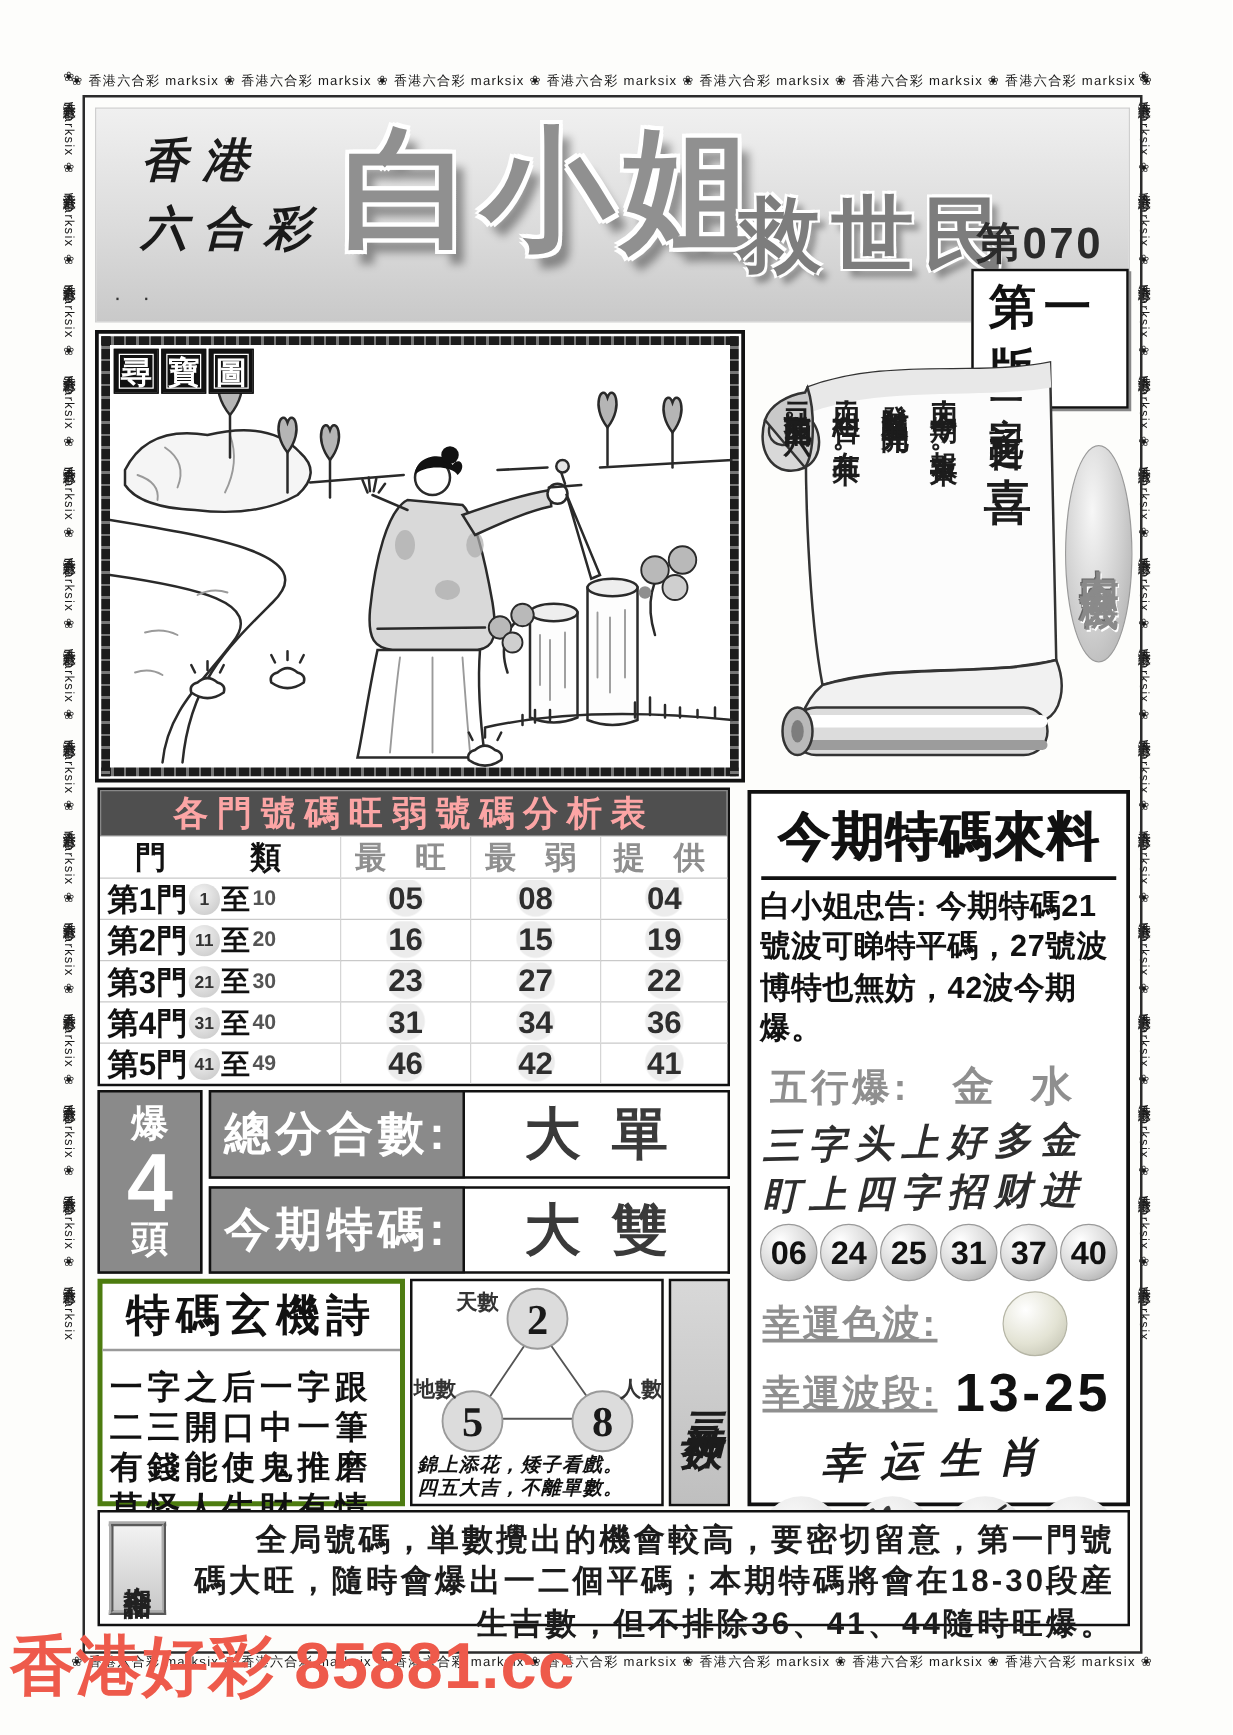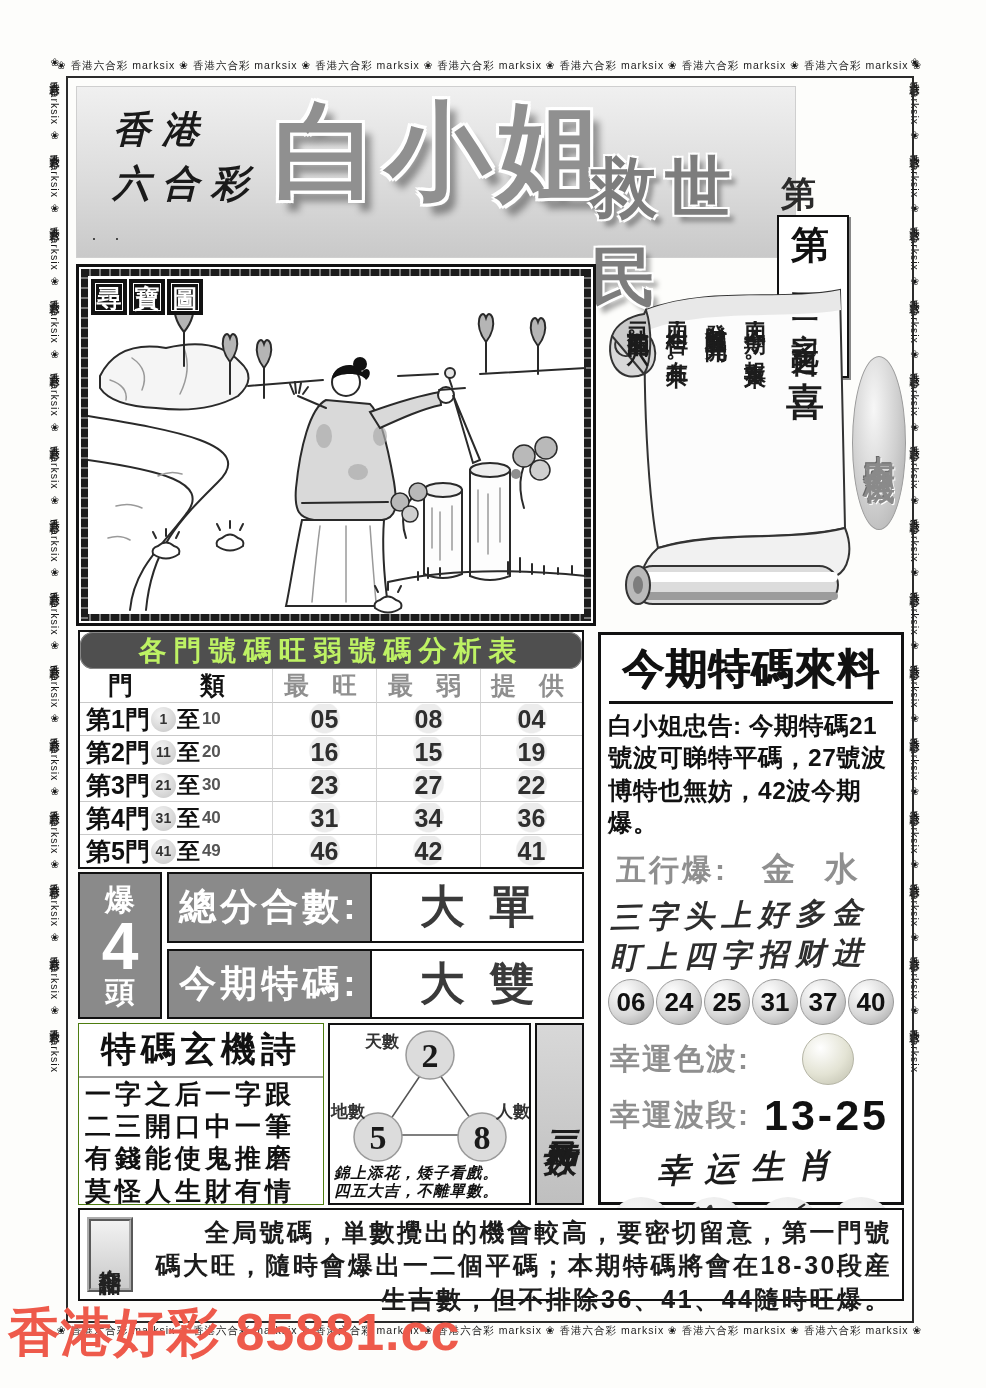--- a/index.html
+++ b/index.html
@@ -13,21 +13,21 @@
   .frame { position:absolute; color:#1a1a1a; font-size:10.5px; letter-spacing:1px; overflow:hidden; white-space:nowrap; }
   .frame.h { height:19px; line-height:19px; }
   .frame.v { width:19px; writing-mode:vertical-rl; text-orientation:mixed; line-height:19px; }
   .frame-top { left:57px; top:56px; width:866px; }
   .frame-bottom { left:57px; top:1321px; width:866px; }
   .frame-left { left:45px; top:56px; height:1282px; }
   .frame-right { left:905px; top:56px; height:1282px; }
   .inner-frame { position:absolute; left:66px; top:76px; width:848px; height:1247px; border:2px solid #2b2b2b; pointer-events:none; }
 
   
-  .masthead { position:absolute; left:76px; top:86px; width:720px; height:172px;
+  .masthead { position:absolute; left:76px; top:86px; width:828px; height:172px;
     background:linear-gradient(180deg,#f0f0f0 0%,#dcdcdc 55%,#c9c9c9 100%); border:1px solid #cfcfcf; }
   .brand { position:absolute; left:36px; top:16px; font-family:"Liberation Serif","DejaVu Serif",serif;
     font-weight:700; font-style:italic; font-size:37px; letter-spacing:12px; line-height:1.45; color:#1a1a1a; }
   .brand div { white-space:nowrap; }
   .main-title { position:absolute; left:196px; top:-6px; font-size:106px; font-weight:900; letter-spacing:6px; color:#909090;
     text-shadow:-3px -3px 0 #fff,3px -3px 0 #fff,-3px 3px 0 #fff,3px 3px 0 #fff,0 -3px 0 #fff,0 3px 0 #fff,-3px 0 0 #fff,3px 0 0 #fff,9px 11px 7px rgba(0,0,0,.38); }
   .sub-title { position:absolute; left:514px; top:56px; font-size:66px; font-weight:900; letter-spacing:8px; color:#7d7d7d;
     text-shadow:-2px -2px 0 #fff,2px -2px 0 #fff,-2px 2px 0 #fff,2px 2px 0 #fff,6px 7px 5px rgba(0,0,0,.35); }
   .issue { position:absolute; left:704px; top:84px; font-size:35px; font-weight:900; letter-spacing:2px; color:#2b2b2b; }
   .edition { position:absolute; left:700px; top:128px; background:#fff; border:2px solid #111;
@@ -55,22 +55,22 @@
   .scol.head b { font-size:38px; margin-top:16px; font-weight:900; }
   .scol.line { font-size:22px; }
   .mystery-badge { position:absolute; left:852px; top:356px; width:54px; height:174px; border-radius:50%;
     background:radial-gradient(ellipse at 40% 30%, #f7f7f7, #cfcfcf 55%, #a8a8a8);
     border:1px solid #9a9a9a; display:flex; align-items:center; justify-content:center; }
   .mystery-badge span { writing-mode:vertical-rl; text-orientation:upright; font-size:31px; font-weight:900; color:#8a8a8a;
     letter-spacing:6px; text-shadow:1px 1px 0 #fff,-1px -1px 0 #666; }
 
   
   .analysis { position:absolute; left:78px; top:630px; width:506px; height:239px; border:2px solid #111; background:#fff; }
-  .tbl-title { background:#4f4f4f; color:#bef264; font-size:28px; font-weight:900; letter-spacing:7px;
-    text-align:center; height:37px; line-height:37px; box-shadow:inset 0 0 0 1px #888;border-radius:13px; }
+  .tbl-title { background:#4f4f4f; color:#fca5a5; font-size:28px; font-weight:900; letter-spacing:7px;
+    text-align:center; height:37px; line-height:37px; box-shadow:inset 0 0 0 1px #888; }
   .tbl { display:grid; grid-template-columns:192px 104px 104px 102px; }
   .tbl > div { height:33px; display:flex; align-items:center; justify-content:center;
     border-top:1px solid #c9c9c9; border-left:1px solid #d5d5d5; }
   .tbl > div:nth-child(4n+1) { border-left:none; justify-content:flex-start; padding-left:6px; }
   .th { font-size:25px; font-weight:900; color:#8f8f8f; letter-spacing:8px; }
   .th.cat { color:#111; letter-spacing:30px; padding-left:28px !important; }
   .door { font-size:25px; font-weight:900; color:#111; white-space:nowrap; }
   .circ { display:inline-flex; align-items:center; justify-content:center; width:25px; height:25px; border-radius:50%;
     background:radial-gradient(circle at 38% 32%, #f4f4f4, #c4c4c4); font-size:14px; font-weight:700; color:#333; margin:0 1px; }
   .zhi { font-size:23px; font-weight:900; }
@@ -86,24 +86,24 @@
   .burst-head .n { font-size:66px; font-weight:900; margin:-2px 0; }
   .burst-rows { flex:1; display:flex; flex-direction:column; gap:6px; }
   .burst-row { flex:1; display:flex; }
   .burst-row .lbl { flex:1; background:#8a8a8a; border:2px solid #111; color:#fff;
     font-size:37px; font-weight:900; letter-spacing:4px; display:flex; align-items:center; justify-content:center; }
   .burst-row .valbox { width:212px; background:#fff; border:2px solid #111; border-left:none; color:#3a3a3a;
     font-size:45px; font-weight:900; letter-spacing:.55em; text-indent:.55em; display:flex; align-items:center; justify-content:center;
     font-family:"Liberation Serif","DejaVu Serif",serif;text-align:right; }
 
   
-  .poem { position:absolute; left:78px; top:1023px; width:246px; height:182px; border:1px solid #4d7c0f; background:#fff; }
+  .poem { position:absolute; left:78px; top:1023px; width:246px; height:182px; border:4px solid #4d7c0f; background:#fff; }
   .poem-title { font-size:35px; font-weight:900; letter-spacing:5px; text-align:center; padding:2px 0 3px;
     border-bottom:2px solid #9a9a9a; }
-  .poem-lines { padding:0 6px; }
+  .poem-lines { padding:12px 6px; }
   .poem-lines div { font-size:26px; font-weight:800; letter-spacing:4px; line-height:1.24; white-space:nowrap; }
 
   
   .trinity { position:absolute; left:328px; top:1023px; width:203px; height:182px; border:2px solid #111; background:#fff; }
   .tri-note { position:absolute; left:4px; bottom:2px; width:195px; font-size:15.5px; font-weight:900; line-height:1.2; letter-spacing:1px;font-style:italic; }
   .trinity-label { position:absolute; left:535px; top:1023px; width:49px; height:182px; border:2px solid #111;
     background:linear-gradient(180deg,#d8d8d8,#bfbfbf); display:flex; align-items:center; justify-content:center; }
   .trinity-label span { writing-mode:vertical-rl; text-orientation:upright; font-family:"Liberation Serif","DejaVu Serif",serif;
     font-style:italic; font-weight:700; font-size:33px; color:#1c1c1c; letter-spacing:5px; }
 
@@ -116,21 +116,21 @@
   .wuxing { display:flex; align-items:baseline; margin:8px 0 2px 8px; color:#8f8f8f; }
   .wuxing .l { font-size:30px; font-weight:900; letter-spacing:3px; }
   .wuxing .v { font-size:33px; font-weight:900; letter-spacing:.9em; margin-left:34px; }
   .hand { font-family:"Liberation Serif","DejaVu Serif",serif; font-style:italic; font-weight:700;
     font-size:30px; color:#2e2e2e; letter-spacing:7px; line-height:1.25; white-space:nowrap; transform:rotate(-1.2deg); margin:4px 0 6px 2px; }
   .balls { display:flex; gap:2px; justify-content:space-between; margin:4px 0 8px; }
   .ball { width:46px; height:46px; border-radius:50%;
     background:radial-gradient(circle at 35% 28%, #ffffff, #d8d8d8 55%, #9f9f9f); border:1px solid #9a9a9a;
     display:flex; align-items:center; justify-content:center; font-size:26px; font-weight:900; color:#111; }
   .lucky { display:flex; align-items:center; color:#8f8f8f; margin:2px 0 6px 2px; }
-  .lucky .l { font-size:30px; font-weight:900; letter-spacing:2px; }
+  .lucky .l { font-size:30px; font-weight:900; letter-spacing:2px;text-decoration:underline; }
   .color-ball { width:52px; height:52px; border-radius:50%; margin-left:52px;
     background:radial-gradient(circle at 35% 28%, #ffffff, #e3e3d4 55%, #bcbcaa); border:1px solid #b5b5a5; }
   .range-v { font-size:43px; font-weight:900; color:#111; letter-spacing:3px; margin-left:14px; }
   .zodiac-title { text-align:center; font-family:"Liberation Serif","DejaVu Serif",serif; font-style:italic; font-weight:700;
     font-size:33px; letter-spacing:14px; color:#1c1c1c; transform:rotate(-2deg); margin:2px 0 6px; }
   .zodiac-row { display:flex; justify-content:space-between; }
   .zo { width:66px; height:66px; border-radius:50%; background:radial-gradient(circle at 40% 32%, #fafafa, #e2e2e2 75%);
     display:flex; align-items:center; justify-content:center; }
 
   

